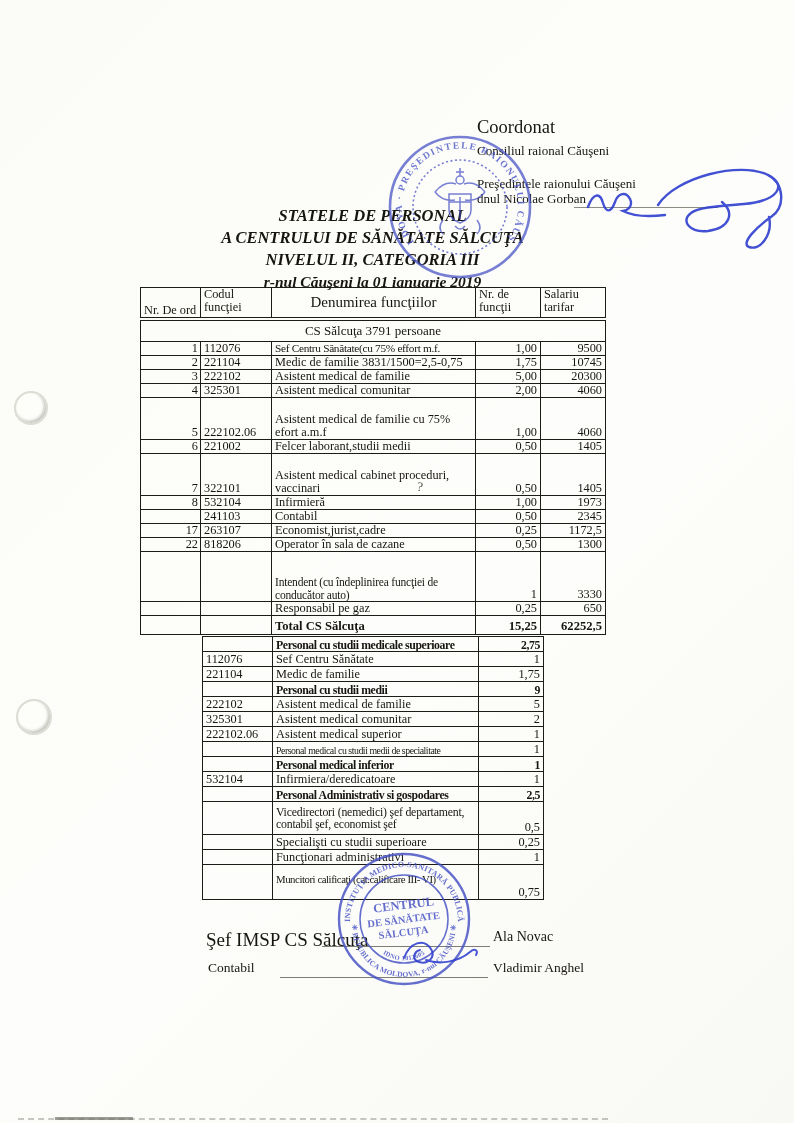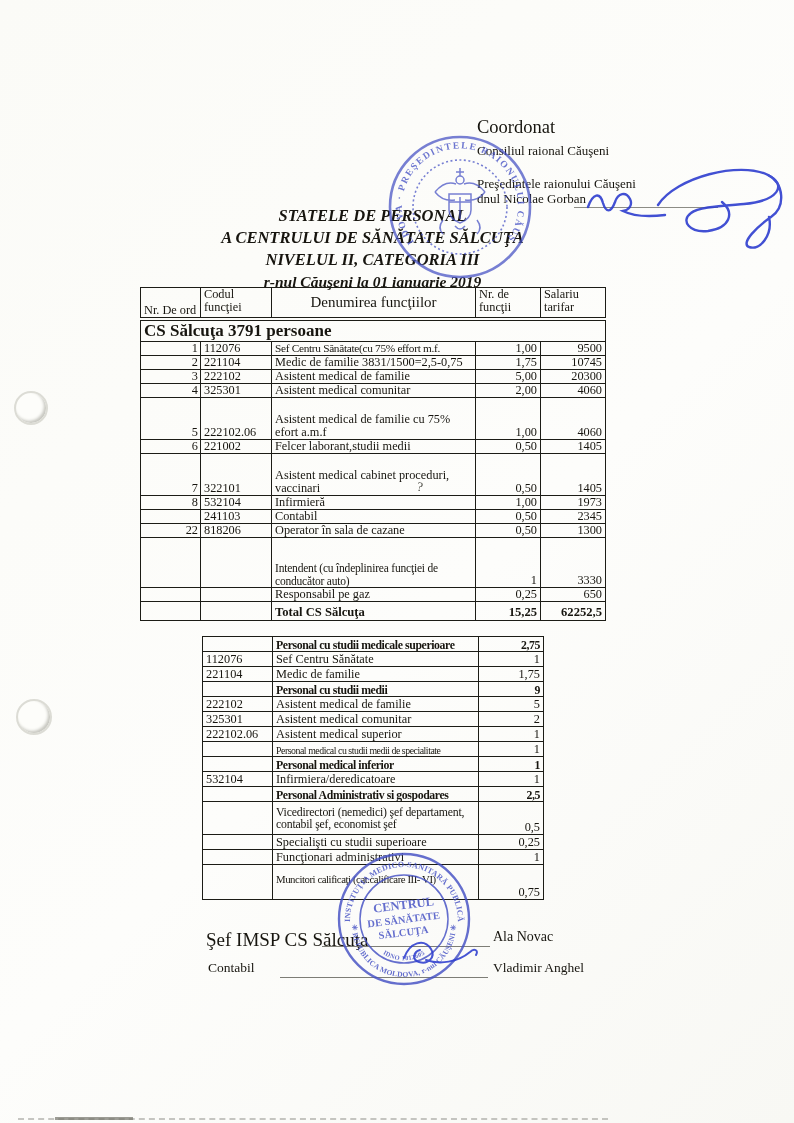--- a/index.html
+++ b/index.html
@@ -24,21 +24,21 @@
   table{position:absolute;border-collapse:collapse;table-layout:fixed;background:transparent;}
   #t1{left:140px;top:287px;width:465px;}
   #t1 th,#t1 td{border:1.5px solid #1c1c16;padding:0 3px;font-size:12.3px;line-height:1.06;
                 vertical-align:bottom;overflow:hidden;}
   #t1 thead th{height:29px;font-weight:normal;text-align:left;vertical-align:top;
                border-bottom:4px double #1c1c16;}
   #t1 th.h-nr{vertical-align:bottom;}
   #t1 th.h-den{text-align:center;font-size:15px;vertical-align:middle;}
   #t1 tbody tr{height:13px;}
   #t1 tr.sect{height:22px;}
-  #t1 tr.sect td{text-align:left;font-weight:bold;font-size:17px;vertical-align:middle;}
+  #t1 tr.sect td{text-align:center;font-weight:normal;font-size:13px;vertical-align:middle;}
   #t1 tr.h2{height:42px;}
   #t1 tr.h3{height:50px;}
   #t1 tr.tot{height:19px;}
   #t1 tr.tot td{font-weight:bold;font-size:12.6px;}
   #t1 td.c-nr{text-align:right;padding-right:2px;}
   #t1 td.c-nrf,#t1 td.c-sal{text-align:right;}
   #t1 tr.fit td.c-den{font-size:11.3px;letter-spacing:-0.3px;}
   #t1 tr.h3 td.c-den{font-size:11.5px;letter-spacing:-0.2px;}
 
   #t2{left:202px;top:636px;width:341px;}
@@ -175,20 +175,27 @@
           <td class="c-sal">1973</td>
         </tr>
         <tr>
           <td class="c-nr"></td>
           <td class="c-cod">241103</td>
           <td class="c-den">Contabil</td>
           <td class="c-nrf">0,50</td>
           <td class="c-sal">2345</td>
         </tr>
         <tr>
+          <td class="c-nr">17</td>
+          <td class="c-cod">263107</td>
+          <td class="c-den">Economist,jurist,cadre</td>
+          <td class="c-nrf">0,25</td>
+          <td class="c-sal">1172,5</td>
+        </tr>
+        <tr>
           <td class="c-nr">22</td>
           <td class="c-cod">818206</td>
           <td class="c-den">Operator în sala de cazane</td>
           <td class="c-nrf">0,50</td>
           <td class="c-sal">1300</td>
         </tr>
         <tr class="h3">
           <td class="c-nr"></td>
           <td class="c-cod"></td>
           <td class="c-den">Intendent (cu îndeplinirea funcţiei de conducător auto)</td>

